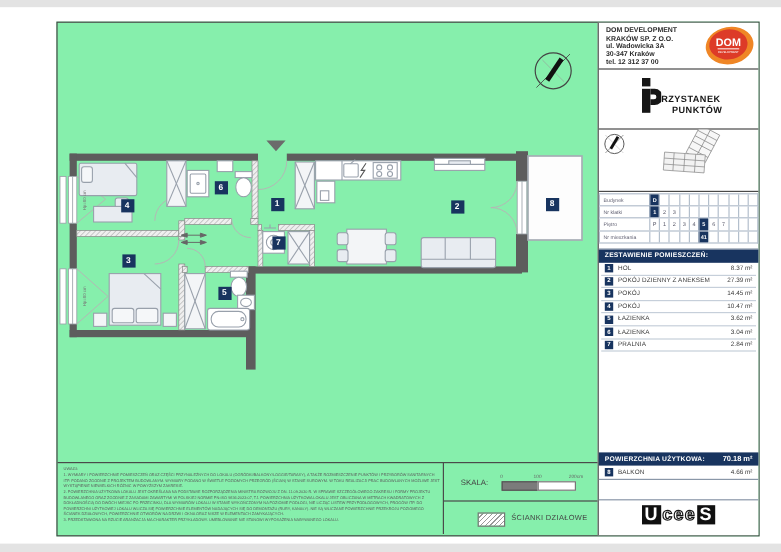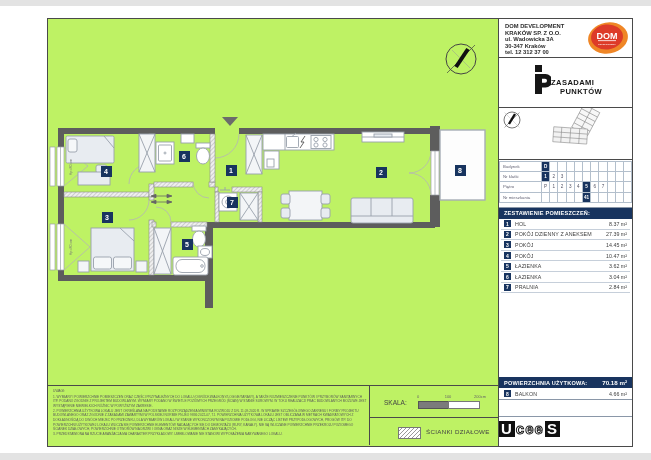--- a/index.html
+++ b/index.html
@@ -2,21 +2,21 @@
 <html><head>
 <meta charset="utf-8">
 <style>
   html,body{margin:0;padding:0;}
   body{
     width:651px;height:460px;position:relative;overflow:hidden;
     background:#e3e3e3;font-family:"Liberation Sans", sans-serif;
     -webkit-font-smoothing:antialiased;
   }
   .page{position:absolute;left:0;top:6px;width:651px;height:447px;background:#fff;}
-  .frame{position:absolute;left:47px;top:12px;width:584px;height:427px;border:1px solid #4a4a4a;background:#bef264;}
+  .frame{position:absolute;left:47px;top:12px;width:584px;height:427px;border:1px solid #4a4a4a;background:#86efac;}
   
   svg{display:block;}
   .plan-svg{position:absolute;left:0;top:0;}
   .plan-layer{position:absolute;left:0;top:0;width:450px;height:366px;}
   .badge{
     position:absolute;width:11px;height:11px;background:#18345f;color:#fff;
     font-size:7px;font-weight:bold;display:flex;align-items:center;justify-content:center;
   }
   .hp-label{
     position:absolute;font-size:3.6px;color:#777;white-space:nowrap;
@@ -65,21 +65,21 @@
   .badge-sm{width:7px;height:7px;flex:none;background:#18345f;color:#fff;font-size:5px;font-weight:bold;display:flex;align-items:center;justify-content:center;margin-right:4px;}
   .room-name{flex:1;font-size:5.3px;color:#3c3c3c;letter-spacing:.1px;}
   .room-val{font-size:5.3px;color:#3c3c3c;}
   
   .summary-bar{position:absolute;left:0;top:358px;width:133px;height:11px;background:#18345f;color:#fff;display:flex;align-items:center;padding:0 5px;box-sizing:border-box;}
   .summary-label{flex:1;font-size:5.6px;font-weight:bold;letter-spacing:.2px;}
   .summary-val{font-size:6.2px;font-weight:bold;}
   .balkon-row{position:absolute;left:0;top:369px;width:133px;height:12px;display:flex;align-items:center;padding:0 5px;box-sizing:border-box;border-bottom:1px solid #8a97a8;}
   .balkon-row .room-name{margin-left:0;}
   .logo-sep{position:absolute;left:0;top:397px;width:133px;border-top:1px solid #8a97a8;}
-  .ucees{position:absolute;left:0;top:401px;width:133px;text-align:left;font-weight:bold;font-size:15px;letter-spacing:1px;}
+  .ucees{position:absolute;left:0;top:401px;width:133px;text-align:center;font-weight:bold;font-size:15px;letter-spacing:1px;}
   .ucees .box{background:#101010;color:#fff;padding:0 2px;display:inline-block;line-height:16px;}
   .ucees .cee{color:#fff;-webkit-text-stroke:1px #141414;padding:0 1px;}
   @supports not (-webkit-text-stroke: 1px #000){ .ucees .cee{color:#141414;} }
 </style>
 </head>
 <body>
 
 <div class="page">
 <div class="frame">
 
@@ -318,21 +318,21 @@
       </svg>
     </div>
 
     <div class="sec sec-project">
       <div class="przlogo">
         <svg class="prz-p" width="16" height="30" viewBox="0 0 16 30">
           <rect x="0" y="0" width="7" height="7" fill="#161616"></rect>
           <rect x="0" y="9" width="7" height="20" fill="#161616"></rect>
           <path d="M7 9 h3.5 a6.8 6.8 0 0 1 0 13.6 h-3.5 v-4.8 h3 a2 2 0 0 0 0-4 h-3 z" fill="#161616"></path>
         </svg>
-        <span class="prz-l1">ZASADAMI</span>
+        <span class="prz-l1">RZYSTANEK</span>
         <span class="prz-l2">PUNKTÓW</span>
       </div>
     </div>
 
     <div class="sec sec-compassmap">
       <svg width="133" height="51" viewBox="0 0 133 51">
         <g>
           <circle cx="13" cy="12" r="8" stroke="#555" stroke-width="0.8" fill="none"></circle>
           <line x1="5.5" y1="19.5" x2="20.5" y2="4.5" stroke="#555" stroke-width="0.5"></line>
           <line x1="5.5" y1="4.5" x2="20.5" y2="19.5" stroke="#aaa" stroke-width="0.4"></line>

